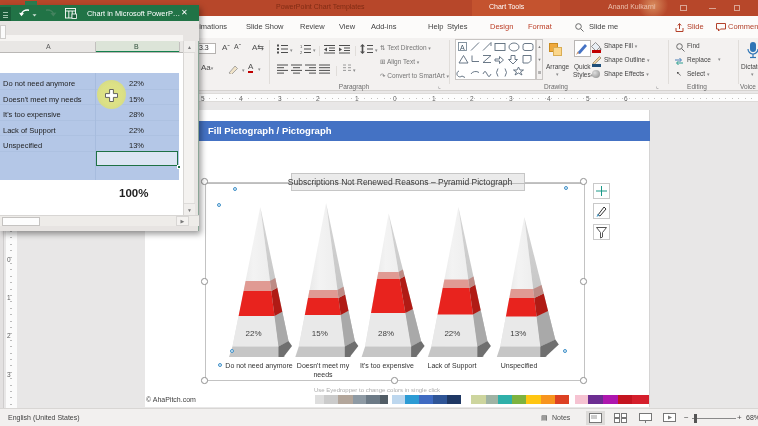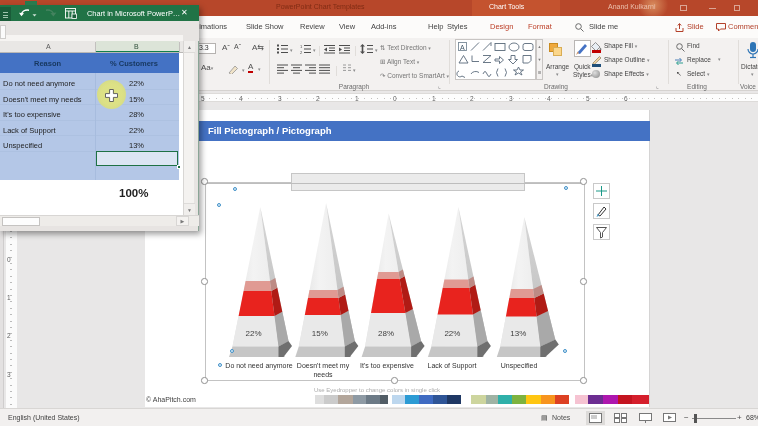--- a/index.html
+++ b/index.html
@@ -378,20 +378,21 @@
       <polygon points="509.3,298 534.3,298 536.6,316.5 505.9,316.5" fill="#e8231e"></polygon>
       <polygon points="534.3,298 543.7,293.6 548.1,311.1 536.6,316.5" fill="#b01b15"></polygon>
       <polygon points="511,289 533.2,289 534.3,298 509.3,298" fill="#e09a93"></polygon>
       <polygon points="533.2,289 541.5,285.1 543.7,293.6 534.3,298" fill="#bd8b85"></polygon>
       <polygon points="500.3,346.5 540.3,346.5 546.8,357 496.8,357" fill="#c6c6c6"></polygon>
       <polygon points="540.3,346.5 555.3,339.5 558.8,344.5 545.3,357 540.3,357" fill="#6f6f6f"></polygon>
       <text x="518.3" y="336" text-anchor="middle" font-size="8" fill="#3f3f3f">13%</text>
     </svg>
 <div id="ctitle" class="abs" style="z-index:4"></div>
 <div class="abs" style="left:205px;top:182.5px;width:380px;height:1px;background:#bdbdbd;z-index:5"></div>
+<div id="ctitletext" class="abs" style="left:283px;top:176.5px;width:234px;text-align:center;font-size:8.5px;color:#3a3a3a;z-index:6">Subscriptions Not Renewed Reasons – Pyramid Pictograph</div>
 
 <div class="hdl" style="left:201px;top:178px;z-index:7"></div>
 <div class="hdl" style="left:580px;top:178px;z-index:7"></div>
 <div class="hdl" style="left:201px;top:377px;z-index:7"></div>
 <div class="hdl" style="left:580px;top:377px;z-index:7"></div>
 <div class="hdl" style="left:201px;top:278px;z-index:7"></div>
 <div class="hdl" style="left:580px;top:278px;z-index:7"></div>
 <div class="hdl" style="left:391px;top:377px;z-index:7"></div>
 
 <div class="bdot" style="left:233px;top:187px;z-index:7"></div>
@@ -510,24 +511,20 @@
       <div class="abs" style="left:0;top:20px;width:6px;height:14px;background:#fbfbfb;border:1px solid #cfcdcb"></div>
   <div id="xlhead">
     <div class="abs" style="left:96px;top:0;width:83px;height:11px;background:#dce4d8;border-bottom:1.5px solid #13804c"></div>
     <span class="abs" style="left:46px;top:2px">A</span>
     <span class="abs" style="left:134px;top:2px;color:#2d4d38">B</span>
     <div class="abs" style="left:95px;top:1px;width:1px;height:10px;background:#c2c0be"></div>
     <div class="abs" style="left:179px;top:1px;width:1px;height:10px;background:#c2c0be"></div>
   </div>
   <div id="xlsheet">
 
-    <div class="abs" style="left:0;top:0;width:179px;height:20px;background:#4472c4">
-      <span class="abs" style="left:34px;top:6px;font-size:7.5px;font-weight:bold;color:#17375e">Reason</span>
-      <span class="abs" style="left:110px;top:6px;font-size:7.5px;font-weight:bold;color:#17375e">% Customers</span>
-    </div>
     <div class="abs" style="left:0;top:20px;width:179px;height:107px;background:#b4c7e7"></div>
     <div class="abs" style="left:95px;top:20px;width:1px;height:107px;background:#9fb4d8;opacity:.6"></div>
         <div class="abs" style="left:0;top:35.6px;width:179px;height:1px;background:#a8bcdd;opacity:.55"></div>
         <div class="abs" style="left:0;top:51.1px;width:179px;height:1px;background:#a8bcdd;opacity:.55"></div>
         <div class="abs" style="left:0;top:66.7px;width:179px;height:1px;background:#a8bcdd;opacity:.55"></div>
         <div class="abs" style="left:0;top:82.3px;width:179px;height:1px;background:#a8bcdd;opacity:.55"></div>
         <div class="abs" style="left:0;top:97.8px;width:179px;height:1px;background:#a8bcdd;opacity:.55"></div>
     <div class="xrow" style="top:26px">
           <span style="position:absolute;left:3px">Do not need anymore</span>
           <span style="position:absolute;left:129px">22%</span>

